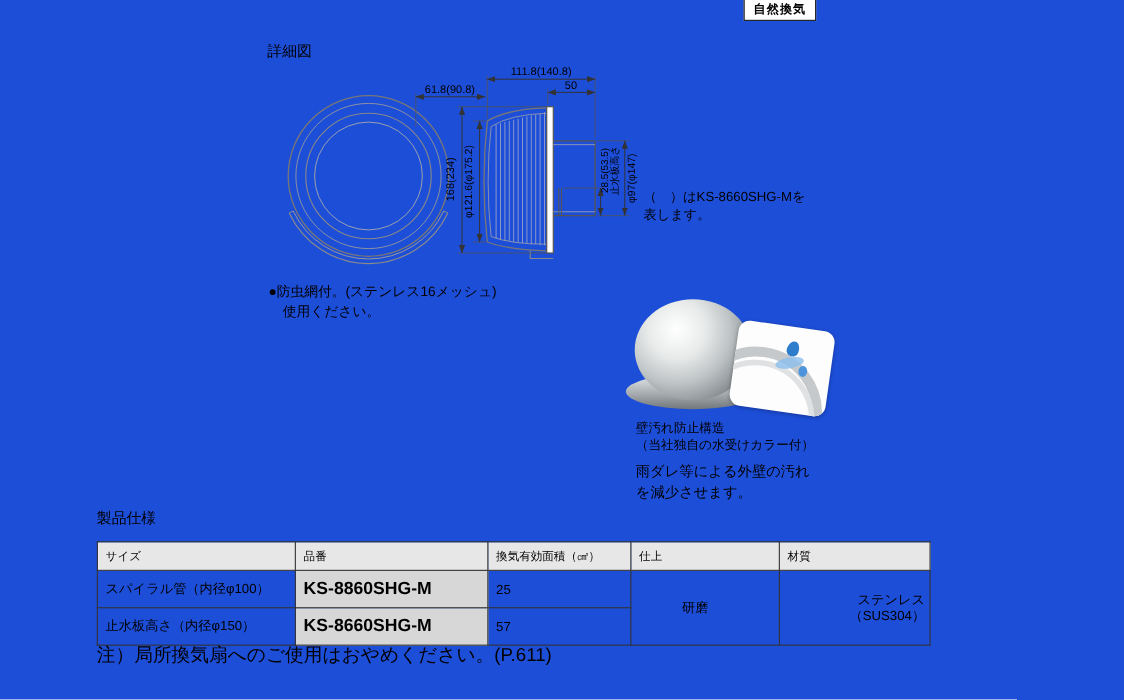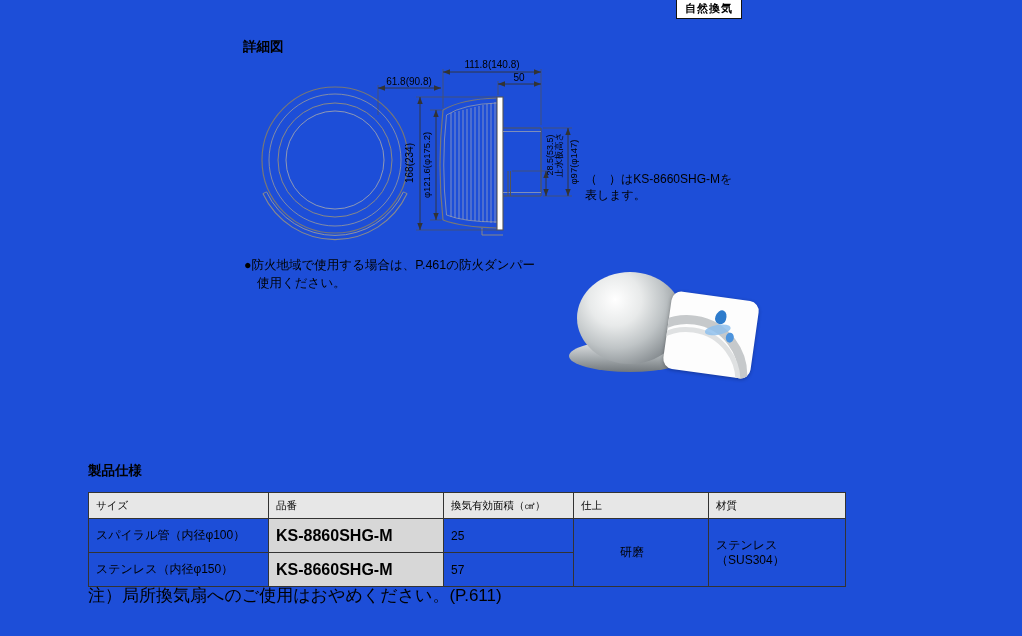--- a/index.html
+++ b/index.html
@@ -3,21 +3,21 @@
 <meta charset="utf-8">
 <style>
   * { margin:0; padding:0; box-sizing:border-box; }
   html,body { background:#fff; }
   .page { position:relative; width:1022px; height:636px; background:#1d4ed8; overflow:hidden;
           font-family:"Liberation Sans","DejaVu Sans",sans-serif; color:#000; }
 
   .badge { position:absolute; left:676px; top:-4px; border:1.5px solid #111; background:#fff;
            padding:4px 8px 2px; font-size:11px; font-weight:700; letter-spacing:1px; }
 
-  .sec-title { position:absolute; font-size:13.5px; font-weight:700; }
+  .sec-title { position:absolute; font-size:13.5px; font-weight:400; }
   .detail-title { left:243px; top:38px; }
   .spec-title  { left:88px;  top:462px;text-align:center; }
 
   .drawing-svg { position:absolute; left:250px; top:55px; }
   .dtxt  { font-size:10px; fill:#000; }
   .dtxt-s{ font-size:9.5px; fill:#000; }
   .dtxt-xs{ font-size:9px; fill:#000; }
 
   .model-note { position:absolute; left:585px; top:139px; font-size:12px; line-height:16px;margin-top:32px; }
 
@@ -47,21 +47,21 @@
   .cap-gap { height:7px; }
 
   .spec-table { position:absolute; left:88px; top:492px; width:757px;
                 border-collapse:collapse; table-layout:fixed;padding-left:41px; }
   .spec-table th, .spec-table td { border:1px solid #333; padding:0 4px 0 7px;
                 text-align:left; vertical-align:middle; }
   .spec-table th { height:26px; background:#e7e7e7; font-size:10.5px; font-weight:400; }
   .spec-table td { height:34px; font-size:12px; }
   td.model  { background:#d7d7d7; font-weight:700; font-size:16px; }
   td.finish { padding-left:46px; }
-  td.material { font-size:12px; line-height:15px; }
+  td.material { font-size:12px; line-height:15px;text-align:right; }
 
   .footnote { position:absolute; left:88px; top:584px; font-size:17px;text-align:right; }
 </style>
 </head>
 <body>
 
 <div class="page">
 
   <div class="badge">自然換気</div>
 
@@ -129,36 +129,43 @@
     <text class="dtxt-xs" text-anchor="middle" transform="rotate(-90 302.5 100)" x="302.5" y="100">28.5(53.5)</text>
     <text class="dtxt-xs" text-anchor="middle" transform="rotate(-90 311.5 100)" x="311.5" y="100">止水板高さ</text>
   </svg>
 
   <div class="model-note">
     <div>（　）はKS-8660SHG-Mを</div>
     <div>表します。</div>
   </div>
 
   <div class="features">
-    <div>●防火地域で使用する場合は、P.461の防火ダンパー</div>
+    <div>●防虫網付。(ステンレス16メッシュ)</div>
     <div class="indent">使用ください。</div>
   </div>
 
   <div class="photo">
     <div class="photo-collar"></div>
     <div class="photo-dome"></div>
     <div class="photo-inset">
       <div class="inset-arc"></div>
       <div class="inset-arc2"></div>
       <div class="splash"></div>
       <div class="drop1"></div>
       <div class="drop2"></div>
     </div>
   </div>
 
+  <div class="photo-caption">
+    <div class="cap-s">壁汚れ防止構造</div>
+    <div class="cap-s">（当社独自の水受けカラー付）</div>
+    <div class="cap-gap"></div>
+    <div class="cap-l">雨ダレ等による外壁の汚れ</div>
+    <div class="cap-l">を減少させます。</div>
+  </div>
 
   <h2 class="sec-title spec-title">製品仕様</h2>
 
   <table class="spec-table">
     <colgroup>
       <col style="width:180px">
         <col style="width:175px">
         <col style="width:130px">
         <col style="width:135px">
         <col style="width:137px">
@@ -177,21 +184,21 @@
         <td>スパイラル管（内径φ100）</td>
         <td class="model">KS-8860SHG-M</td>
         <td>25</td>
         <td class="finish" rowspan="2">研磨</td>
         <td class="material" rowspan="2">
           <div>ステンレス</div>
           <div>（SUS304）</div>
         </td>
       </tr>
       <tr>
-        <td>ステンレス（内径φ150）</td>
+        <td>止水板高さ（内径φ150）</td>
         <td class="model">KS-8660SHG-M</td>
         <td>57</td>
       </tr>
     </tbody>
   </table>
 
   <div class="footnote">注）局所換気扇へのご使用はおやめください。(P.611)</div>
 
 </div>
 

